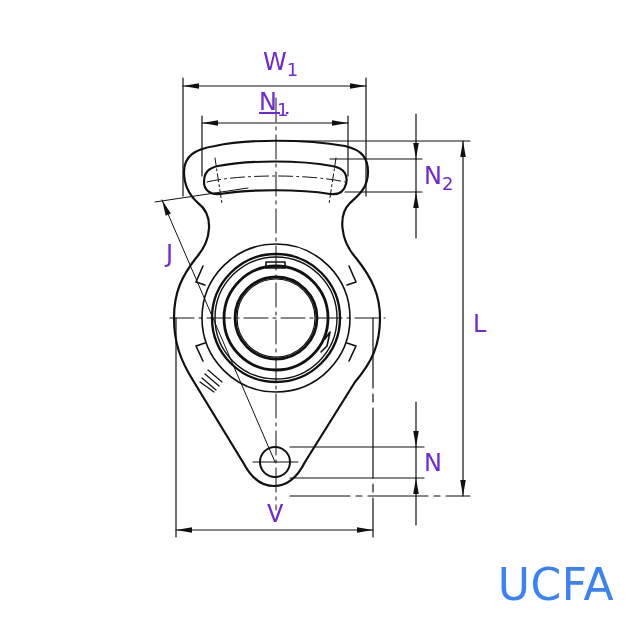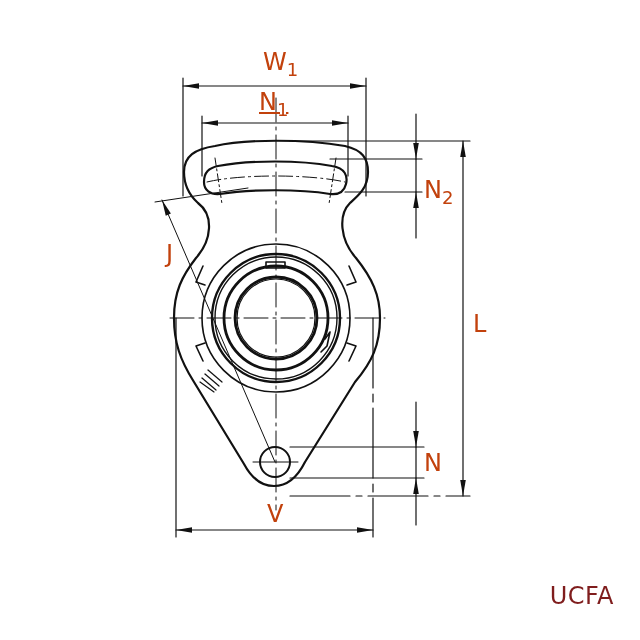--- a/index.html
+++ b/index.html
@@ -1,20 +1,20 @@
 <!DOCTYPE html>
 <html><head>
   <meta charset="utf-8">
   <style>
     html, body { margin: 0; padding: 0; background: #ffffff; }
     body { width: 640px; height: 640px; position: relative; overflow: hidden; font-family: "Liberation Sans", sans-serif; }
     #drawing { position: absolute; left: 0; top: 0; width: 640px; height: 640px; }
-    .dim-label { position: absolute; font-family: "DejaVu Sans", "Liberation Sans", sans-serif; color: #c2410c; font-size: 24px; line-height: 1; white-space: nowrap; }
+    .dim-label { position: absolute; font-family: "DejaVu Sans", "Liberation Sans", sans-serif; color: #6d28d9; font-size: 24px; line-height: 1; white-space: nowrap; }
     .dim-label sub { font-size: 18px; vertical-align: -6px; }
-    .model { position: absolute; right: 26px; bottom: 30px; font-family: "DejaVu Sans", "Liberation Sans", sans-serif; font-size: 24px; color: #7f1d1d; letter-spacing: 0.5px; }
+    .model { position: absolute; right: 26px; bottom: 30px; font-family: "DejaVu Sans", "Liberation Sans", sans-serif; font-size: 44px; color: #3b82f6; letter-spacing: 0.5px; }
   </style>
 </head>
 <body>
 
 <svg id="drawing" viewBox="0 0 640 640" xmlns="http://www.w3.org/2000/svg">
   <defs>
     <marker id="arr" viewBox="0 0 10 10" refX="10" refY="5" markerWidth="10" markerHeight="10" orient="auto-start-reverse" markerUnits="userSpaceOnUse">
       <path d="M0,2 L10,5 L0,8 z" fill="#111"></path>
     </marker>
     <marker id="arrL" viewBox="0 0 20 10" refX="20" refY="5" markerWidth="22" markerHeight="8" orient="auto-start-reverse" markerUnits="userSpaceOnUse">
@@ -111,19 +111,19 @@
     <line x1="416" y1="525" x2="416" y2="478" stroke-width="1.2" marker-end="url(#arrL)"></line>
 
     <line x1="176" y1="318" x2="176" y2="537" stroke-width="1.2"></line>
     <line x1="373" y1="318" x2="373" y2="537" stroke-width="1.2" stroke-dasharray="70,6,8,6"></line>
     <line x1="176" y1="530" x2="373" y2="530" stroke-width="1.2" marker-start="url(#arrL)" marker-end="url(#arrL)"></line>
   </g>
 </svg>
 
 <div class="dim-label" style="left:263px; top:50px;"><span>W</span><sub>1</sub></div>
 <div class="dim-label" style="left:259px; top:90px;text-decoration:underline;"><span>N</span><sub>1</sub></div>
-<div class="dim-label" style="left:424px; top:164px;margin-top:14px;"><span>N</span><sub>2</sub></div>
+<div class="dim-label" style="left:424px; top:164px;"><span>N</span><sub>2</sub></div>
 <div class="dim-label" style="left:166px; top:242px;"><span>J</span></div>
 <div class="dim-label" style="left:473px; top:312px;"><span>L</span></div>
 <div class="dim-label" style="left:424px; top:451px;"><span>N</span></div>
 <div class="dim-label" style="left:267px; top:502px;"><span>V</span></div>
 
 <div class="model">UCFA</div>
 
 </body></html>

